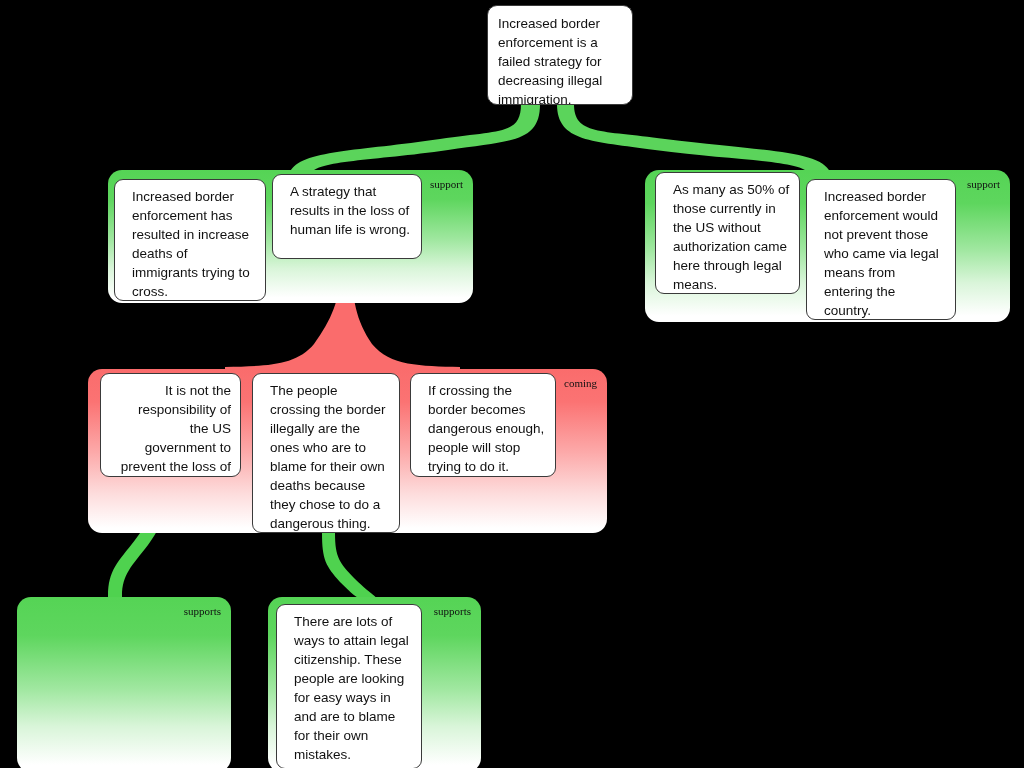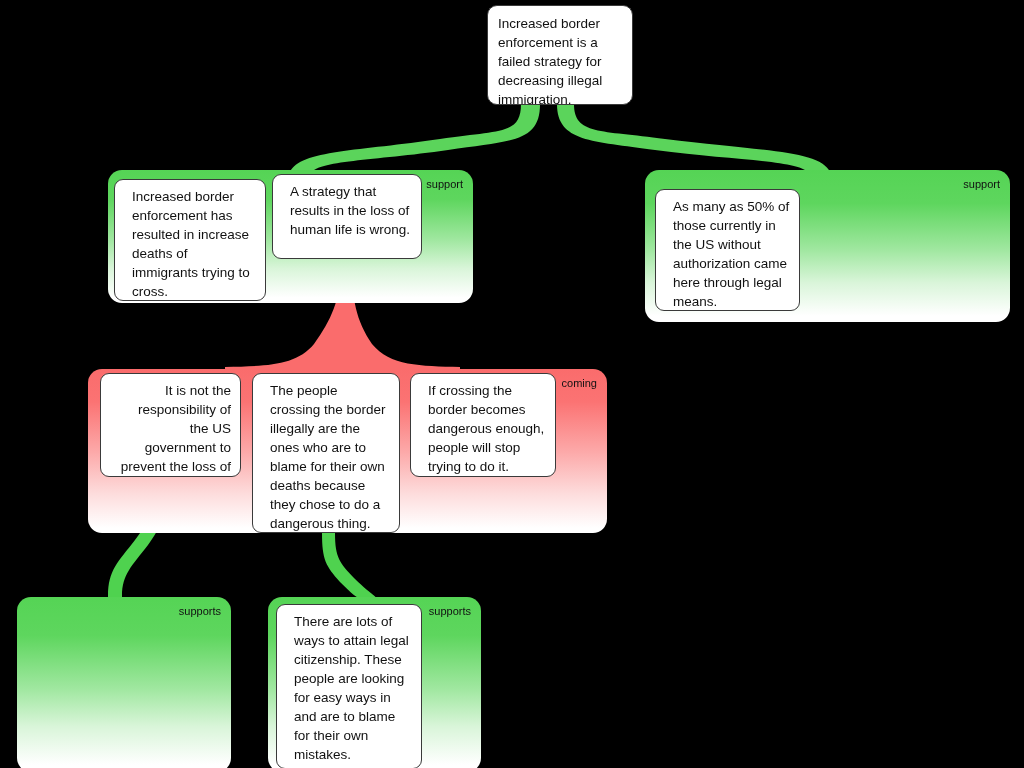--- a/index.html
+++ b/index.html
@@ -23,20 +23,21 @@
   }
   .panel.oppose{
     background:linear-gradient(to bottom,#FA6C6C 0%,#FB7373 20%,#FCA8A8 50%,#FDDCDC 76%,#FFFFFF 97%);
   }
   .panel-label{
     position:absolute;
     font-size:11px;
     color:#111;
     line-height:12px;
     white-space:nowrap;
+    font-family:Liberation Serif, serif;
   }
 
   
   .card{
     position:absolute;
     background:#fff;
     border:1px solid #3a3a3a;
     border-radius:9px;
     box-sizing:border-box;
     padding:7px 9px 6px 17px;
@@ -108,21 +109,22 @@
 
   <div class="panel support" style="left:108px;top:170px;width:365px;height:133px;">
     <span class="panel-label" style="right:10px;top:8px;">support</span>
   </div>
   <div class="card" style="left:114px;top:179px;width:152px;height:122px;">Increased border enforcement has resulted in increase deaths of immigrants trying to cross.</div>
   <div class="card" style="left:272px;top:174px;width:150px;height:85px;">A strategy that results in the loss of human life is wrong.</div>
 
   <div class="panel support" style="left:645px;top:170px;width:365px;height:152px;">
     <span class="panel-label" style="right:10px;top:8px;">support</span>
   </div>
-  <div class="card" style="left:655px;top:189px;width:145px;height:122px;">As many as 50% of those currently in the US without authorization came here through legal means.</div>
+  <div class="card" style="left:655px;top:172px;width:145px;height:122px;">As many as 50% of those currently in the US without authorization came here through legal means.</div>
+  <div class="card" style="left:806px;top:179px;width:150px;height:141px;">Increased border enforcement would not prevent those who came via legal means from entering the country.</div>
 
   <div class="panel oppose" style="left:88px;top:369px;width:519px;height:164px;">
     <span class="panel-label" style="right:10px;top:8px;">coming</span>
   </div>
   <div class="card" style="left:100px;top:373px;width:141px;height:104px;text-align:right;">It is not the responsibility of the US government to prevent the loss of these lives.</div>
   <div class="card" style="left:252px;top:373px;width:148px;height:160px;">The people crossing the border illegally are the ones who are to blame for their own deaths because they chose to do a dangerous thing.</div>
   <div class="card" style="left:410px;top:373px;width:146px;height:104px;">If crossing the border becomes dangerous enough, people will stop trying to do it.</div>
 
   <div class="panel support" style="left:17px;top:597px;width:214px;height:175px;">
     <span class="panel-label" style="right:10px;top:8px;">supports</span>

